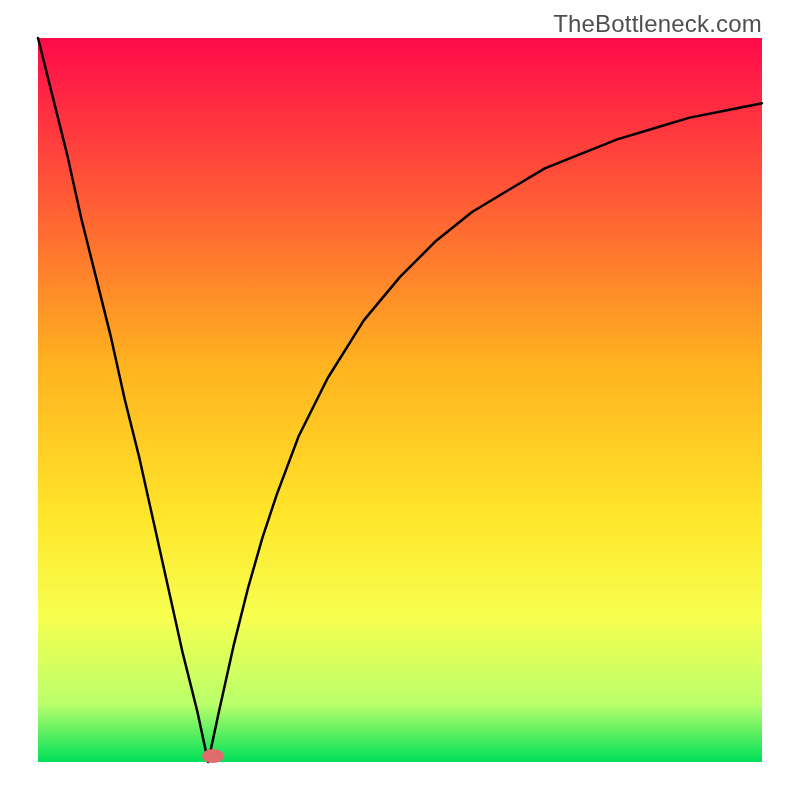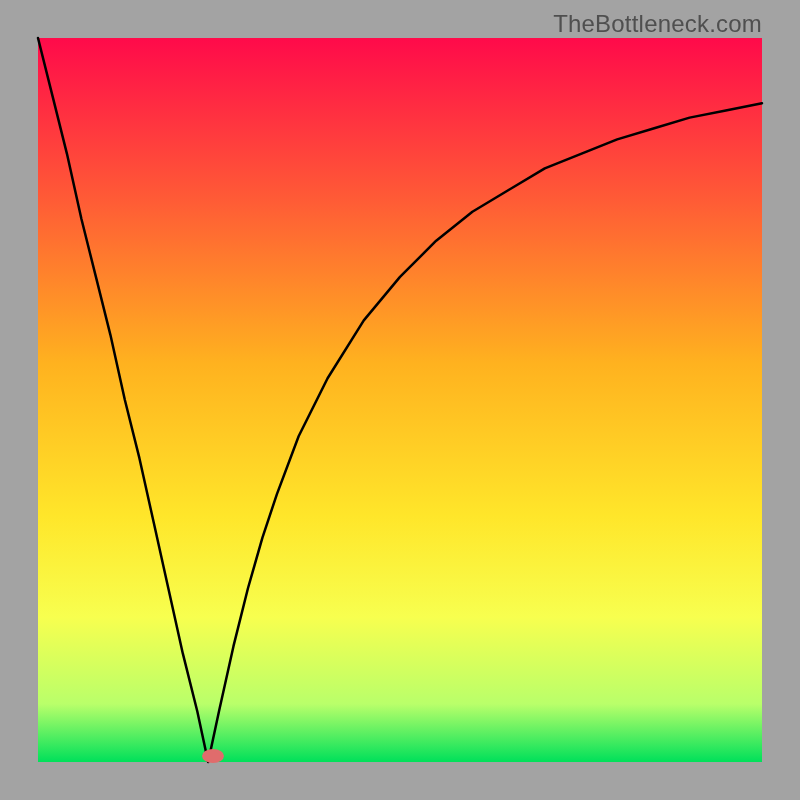--- a/index.html
+++ b/index.html
@@ -10,21 +10,21 @@
     background: #000;
     overflow: hidden;
     font-family: Arial, Helvetica, sans-serif;
   }
   .frame {
     position: absolute;
     left: 0;
     top: 0;
     width: 800px;
     height: 800px;
-    background: #a3a3a3;
+    background: #ffffff;
   }
   .plot-area {
     position: absolute;
     left: 38px;
     top: 38px;
     width: 724px;
     height: 724px;
     
   }
   .watermark {

